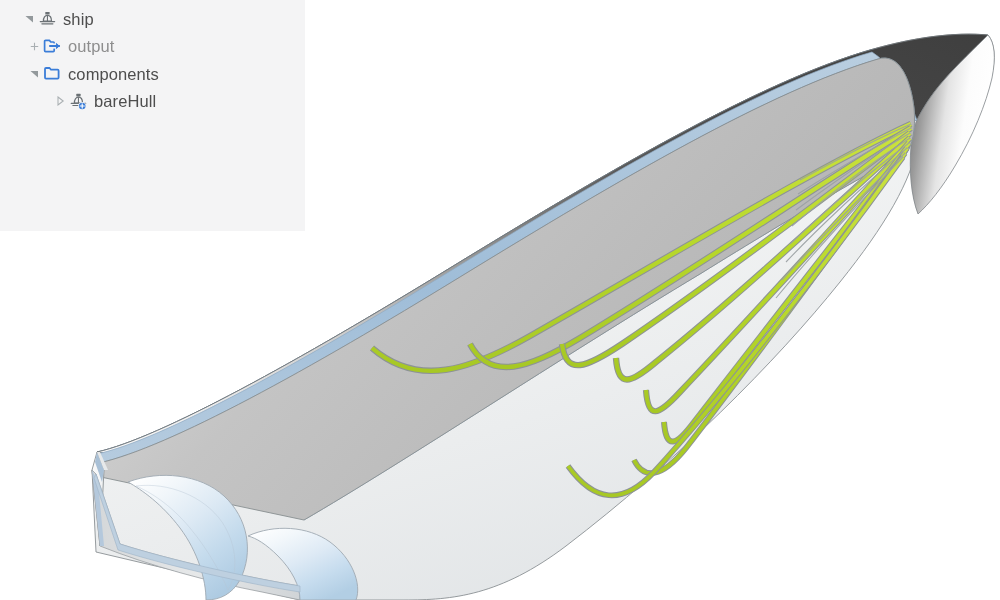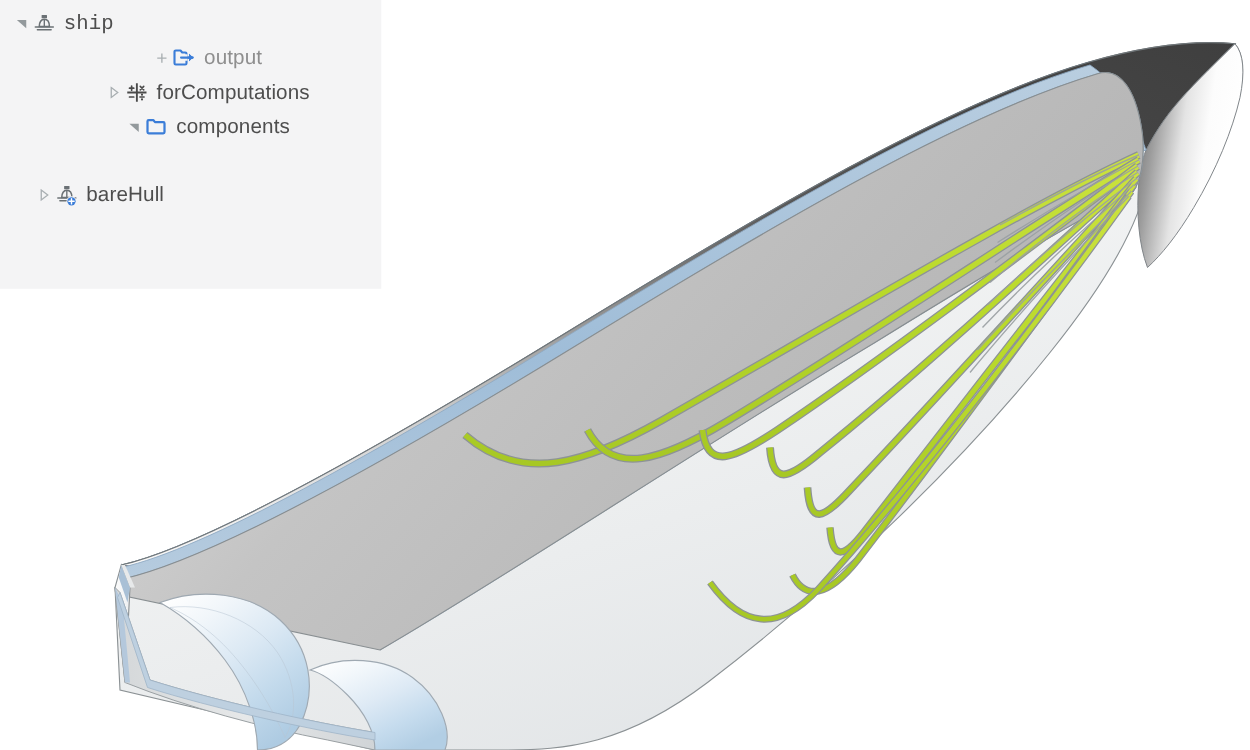--- a/index.html
+++ b/index.html
@@ -40,23 +40,23 @@
   }
   .tree-row {
     display: flex;
     align-items: center;
     height: 27.5px;
     padding-left: 10px;
     box-sizing: border-box;
     cursor: default;
     white-space: nowrap;
   }
-  .tree-row.depth-1 { padding-left: 10px; font-family: Liberation Mono, monospace; }
-  .tree-row.depth-2 { padding-left: 27px; justify-content: center; }
-  .tree-row.depth-3 { padding-left: 28px; margin-top: 27px; }
+  .tree-row.depth-1 { padding-left: 22px; }
+  .tree-row.depth-2 { padding-left: 27px; }
+  .tree-row.depth-3 { padding-left: 53px; }
 
   .twisty {
     width: 15px;
     min-width: 15px;
     height: 15px;
     display: inline-flex;
     align-items: center;
     justify-content: center;
     margin-right: 1px;
   }
@@ -567,40 +567,20 @@
           <path d="M13.2 5.0 L16.4 8.0 L13.2 11.0 Z" fill="#3b7dd8"></path>
           <rect x="6.6" y="5.4" width="5.4" height="5.2" fill="#f4f4f5"></rect>
           <path d="M7.0 8.0 L16.0 8.0" stroke="#3b7dd8" stroke-width="1.8" stroke-linecap="round"></path>
           <path d="M13.2 5.0 L16.4 8.0 L13.2 11.0 Z" fill="#3b7dd8"></path>
         </svg>
       </span>
       <span class="node-label muted">output</span>
     </div>
 
 
-    <div class="tree-row depth-2">
-      <span class="twisty">
-        <svg width="9" height="10" viewBox="0 0 9 10">
-            <path d="M2 1 L7.2 5 L2 9 Z" fill="none" stroke="#a9afb2" stroke-width="1.05"></path>
-          </svg>
-      </span>
-      <span class="node-icon">
-        <svg width="19" height="18" viewBox="0 0 19 18">
-          <path d="M9.5 1.6 L9.5 16.4" stroke="#4a4a4a" stroke-width="1.5"></path>
-          <path d="M1.8 9.0 L17.2 9.0" stroke="#4a4a4a" stroke-width="1.5"></path>
-          <path d="M5.3 3.8 L5.3 7.2 M3.6 5.5 L7.0 5.5" stroke="#4a4a4a" stroke-width="1.35" stroke-linecap="round"></path>
-          <path d="M12.2 4.1 L15.0 6.9 M15.0 4.1 L12.2 6.9" stroke="#4a4a4a" stroke-width="1.25" stroke-linecap="round"></path>
-          <path d="M3.6 12.6 L7.0 12.6" stroke="#4a4a4a" stroke-width="1.35" stroke-linecap="round"></path>
-          <path d="M11.9 12.6 L15.3 12.6" stroke="#4a4a4a" stroke-width="1.25" stroke-linecap="round"></path>
-          <circle cx="13.6" cy="10.7" r="0.85" fill="#4a4a4a"></circle>
-          <circle cx="13.6" cy="14.5" r="0.85" fill="#4a4a4a"></circle>
-        </svg>
-      </span>
-      <span class="node-label">forComputations</span>
-    </div>
 
     <div class="tree-row depth-2">
       <span class="twisty">
         <svg width="11" height="11" viewBox="0 0 11 11">
             <path d="M1.5 3 L9 3 L9 9.5 Z" fill="#93999c"></path>
           </svg>
       </span>
       <span class="node-icon">
         <svg width="19" height="17" viewBox="0 0 19 17">
           <path d="M2.0 4.0 C2.0 3.4 2.4 3.0 3.0 3.0 L6.6 3.0 L8.0 4.7 L14.6 4.7

